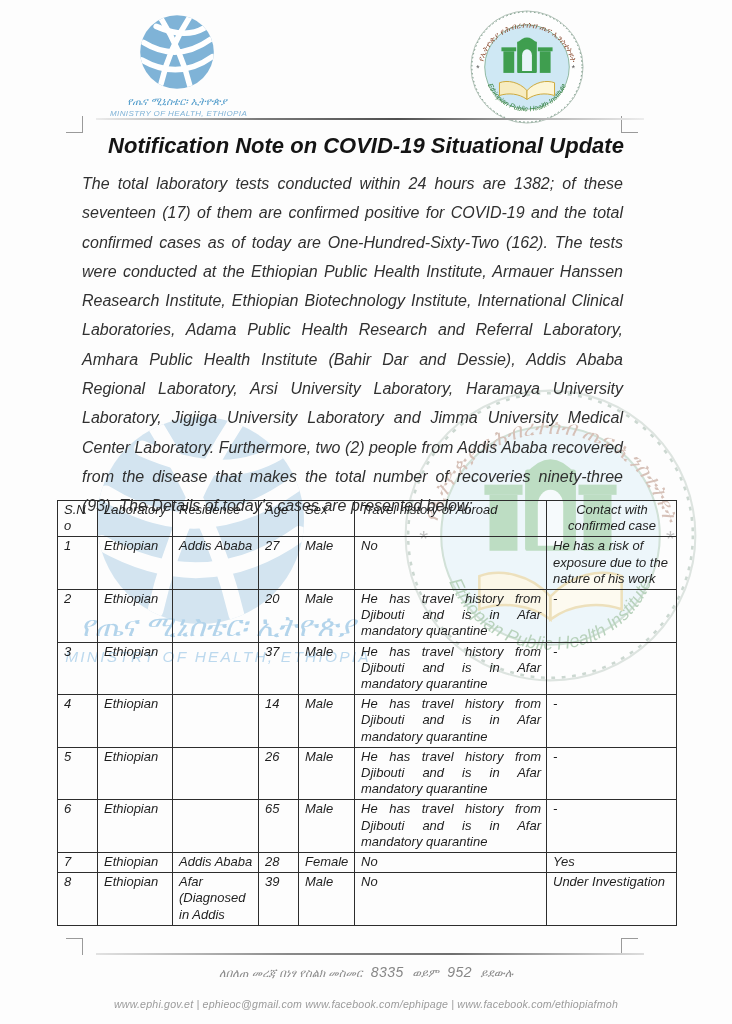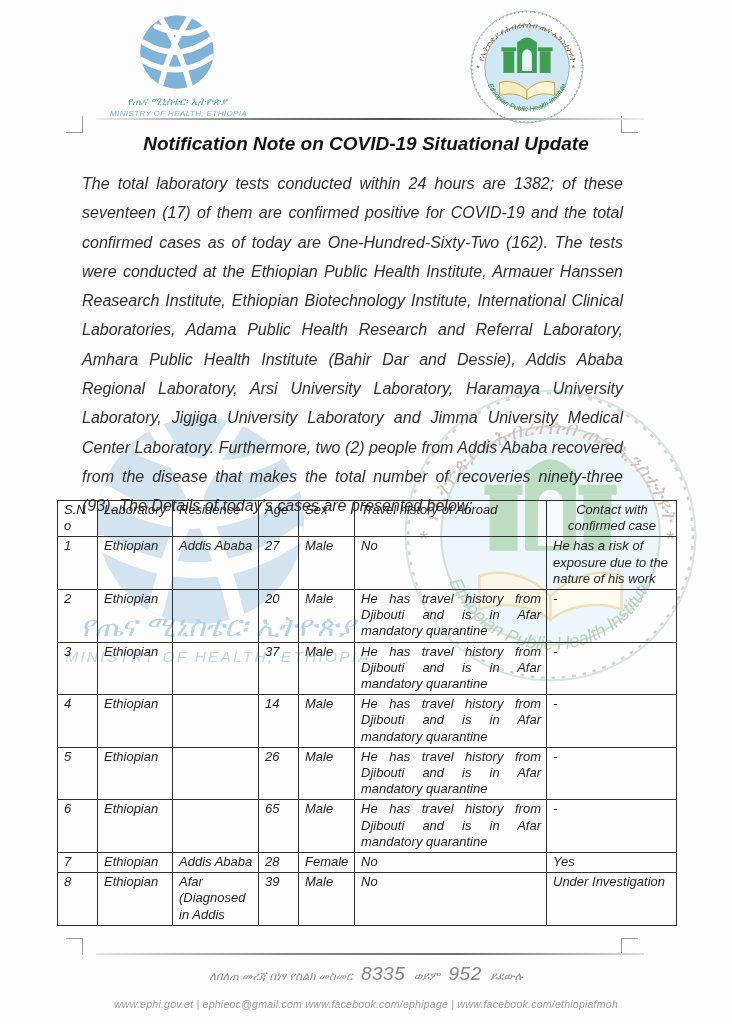--- a/index.html
+++ b/index.html
@@ -26,21 +26,21 @@
   .crop-tr { left:621px; top:116px; border-left-width:1.5px; border-bottom-width:1.5px; }
   .crop-bl { left:66px; top:938px; border-right-width:1.5px; border-top-width:1.5px; }
   .crop-br { left:621px; top:938px; border-left-width:1.5px; border-top-width:1.5px; }
 
   
   .rule { position:absolute; left:96px; width:548px; height:2px; }
   .rule-top { top:118px; background:linear-gradient(to right,#ececec,#7a7a7a 30%,#4f4f4f 55%,#b5b5b5 82%,#ededed); }
   .rule-bottom { top:953px; background:linear-gradient(to right,#e2e2e2,#8a8a8a 35%,#6f6f6f 65%,#dddddd); }
 
   .doc-title { position:absolute; top:133px; left:0; right:0; text-align:center;
-    font-size:19px; font-weight:bold; color:#141414; }
+    font-size:22px; font-weight:bold; color:#141414; }
 
   .body-par { position:absolute; top:169px; left:82px; width:541px;
     font-size:16px; line-height:29.3px; text-align:justify; color:#303030; }
 
   
   .wm-moh-circle { position:absolute; left:88px; top:408px; opacity:.33; }
   .wm-ephi { position:absolute; left:398px; top:383px; opacity:.33; }
   .wm-text { position:absolute; left:44px; top:610px; width:348px; text-align:center; }
   .wm-text-amharic { font-size:29px; color:#b3d4eb; white-space:nowrap; overflow:hidden; }
   .wm-text-english { margin-top:4px; font-size:15.5px; letter-spacing:2.2px; color:#bcd9ee; white-space:nowrap; }
@@ -51,21 +51,21 @@
   th, td { border:1.6px solid #2d2d2d; padding:1px 5px 2px 6px;
     font-size:13px; line-height:16.2px; vertical-align:top; color:#1f1f1f;
     font-weight:normal; text-align:left; background:transparent; overflow-wrap:break-word; }
   th.col-citizenship { word-break:break-all; }
   th.col-contact { text-align:center; }
   td.col-travel, td.col-residence { text-align:justify; }
 
   
   .hotline { position:absolute; top:963px; left:0; right:0; text-align:center; color:#8d8d8d; }
   .hotline .seg { font-size:11.5px; vertical-align:baseline; }
-  .hotline .num { font-size:19px; margin:0 4px; letter-spacing:.5px; color:#868686; }
+  .hotline .num { font-size:14px; margin:0 4px; letter-spacing:.5px; color:#868686; }
   .links { position:absolute; top:998px; left:0; right:0; text-align:center;
     font-size:10.6px; letter-spacing:.2px; color:#9b9b9b; }
 </style>
 </head>
 <body>
 
 <svg width="0" height="0" style="position:absolute" aria-hidden="true">
   <defs>
     <clipPath id="mohclip">
         <circle cx="50" cy="50" r="46"></circle>

